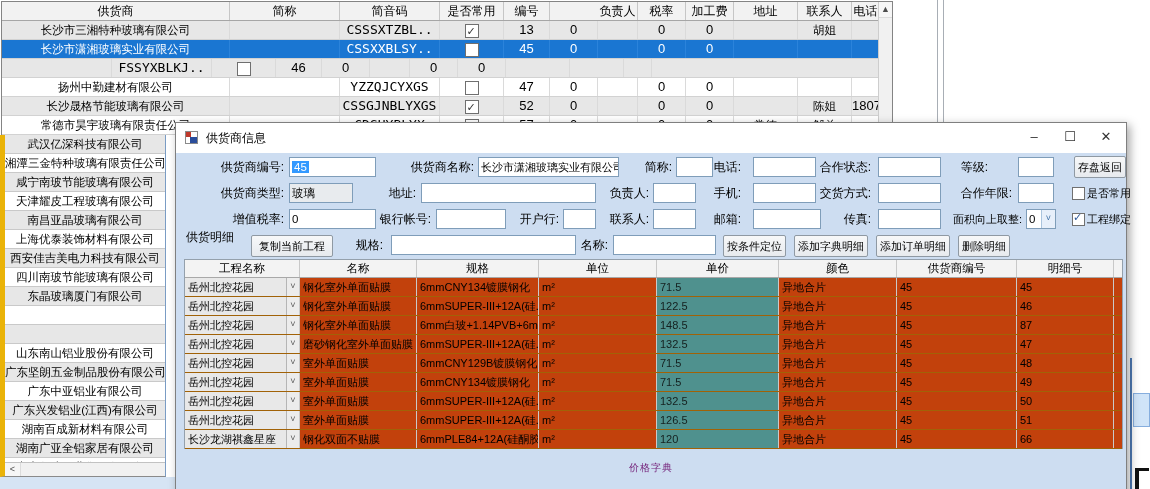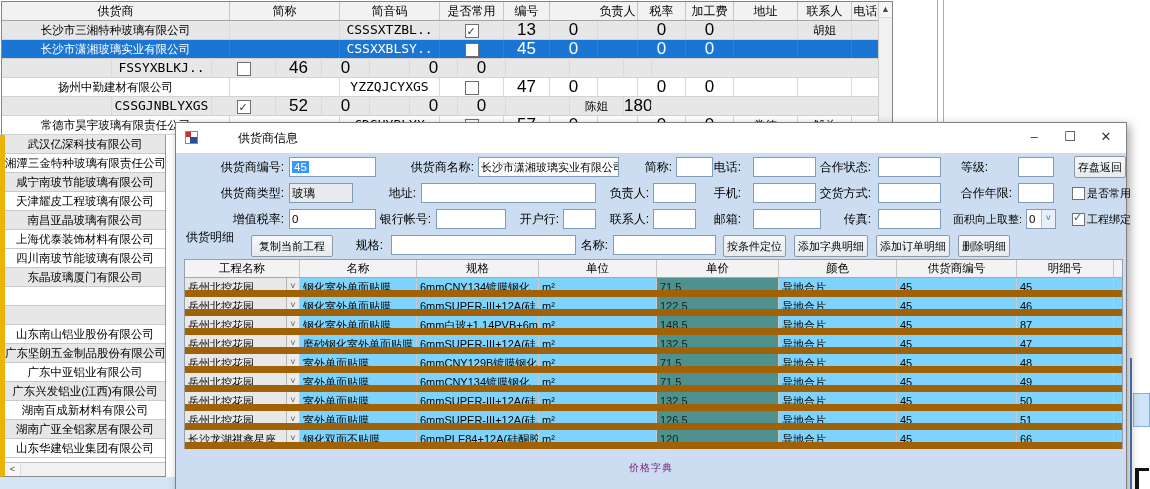--- a/index.html
+++ b/index.html
@@ -10,21 +10,21 @@
   
   #supplier-grid{left:1px;top:1px;width:892px;height:134px;border:1px solid #848484;background:#fff;z-index:2;box-sizing:border-box;}
   .sg-header{display:flex;height:19px;background:#f2f2f2;border-bottom:1px solid #a6a6a6;box-sizing:border-box;}
   .sg-h-cell{font-size:12px;line-height:18px;text-align:center;border-right:1px solid #c6c6c6;box-sizing:border-box;overflow:hidden;white-space:nowrap;flex-shrink:0;}
   .sg-row{display:flex;height:19px;border-bottom:1px solid #d2d2d2;box-sizing:border-box;background:#fff;}
   .sg-row.shade{background:#e7e7e7;}
   .sg-row.selected{background:#1a76d2;color:#fff;}
   .sg-cell{font-size:11.5px;line-height:18px;text-align:center;border-right:1px solid #dadada;box-sizing:border-box;overflow:hidden;white-space:nowrap;flex-shrink:0;}
   .sg-row.selected .sg-cell{border-right-color:#2b83db;}
   .sg-cell.code{font-family:"DejaVu Sans Mono","Liberation Mono",monospace;font-size:13px;}
-  .sg-cell.num{font-size:17px;}
+  .sg-cell.num{font-size:13px;}
   .cb{width:12px;height:12px;margin:3px auto 0;background:#fff;border:1px solid #6f6f6f;position:relative;box-sizing:content-box;}
   .cb.checked::after{content:"✓";position:absolute;left:1px;top:-3px;font-size:11px;font-weight:bold;color:#333;}
   #sg-vscroll{position:absolute;right:0;top:0;width:14px;height:132px;background:#f1f1f1;border-left:1px solid #cdcdcd;box-sizing:border-box;}
   #sg-vscroll .arrow{display:block;width:100%;height:15px;text-align:center;font-size:9px;line-height:14px;color:#4c4c4c;background:#f6f6f6;border-bottom:1px solid #dcdcdc;}
 
   
   .vline{top:0;height:122px;width:1px;background:#a8aeb5;z-index:1;}
 
   
   #left-list{left:0;top:135px;width:166px;height:342px;background:#fff;border-left:5px solid #eab308;border-right:1px solid #7a9cc4;border-bottom:1px solid #8a8a8a;box-sizing:border-box;z-index:1;overflow:hidden;}
@@ -39,41 +39,41 @@
   #right-strip .blue-line{position:absolute;left:3px;top:236px;width:2px;height:131px;background:#4f7cb8;}
   #right-strip .blue-box{position:absolute;left:6px;top:271px;width:17px;height:34px;background:#d0e4f8;border:1px solid #86aede;box-sizing:border-box;}
   #right-strip .glyph{position:absolute;left:8px;top:346px;width:10px;height:18px;border-left:4px solid #111;border-top:3px solid #111;}
 
   
   #dialog{left:175px;top:122px;width:952px;height:380px;background:#cdddf1;border:1px solid #7f7f7f;box-shadow:3px 3px 9px rgba(0,0,0,.35);z-index:10;box-sizing:border-box;}
   #titlebar{position:absolute;left:0;top:0;width:100%;height:30px;background:#fff;}
   #dlg-icon{position:absolute;left:9px;top:8px;width:13px;height:13px;border:1px solid #8a8a8a;background:#fff;box-sizing:border-box;}
   #dlg-icon .r{position:absolute;left:0;top:0;width:5px;height:5px;background:#c0392b;}
   #dlg-icon .b{position:absolute;right:0;bottom:0;width:7px;height:6px;background:#2a4d9b;}
-  #dlg-title{position:absolute;left:30px;top:0;height:30px;line-height:30px;font-size:12px;color:#000;margin-left:32px;}
+  #dlg-title{position:absolute;left:30px;top:0;height:30px;line-height:30px;font-size:12px;color:#000;}
   .cap-btn{position:absolute;top:0;width:36px;height:30px;text-align:center;line-height:28px;font-size:13px;color:#333;}
   #btn-close{right:2px;} #btn-max{right:38px;} #btn-min{right:74px;}
 
   .lbl{position:absolute;height:20px;line-height:20px;font-size:12px;text-align:right;white-space:nowrap;}
   .lbl.sm{font-size:11px;}
   .tb{position:absolute;height:20px;border:1px solid #7f9db9;background:#fff;font-size:11.5px;line-height:18px;padding:0 2px;box-sizing:border-box;overflow:hidden;white-space:nowrap;}
   .tb.ro{background:#e8ebee;}
   .sel-txt{background:#3399ff;color:#fff;padding:0 2px;}
   .ddl{position:absolute;height:20px;border:1px solid #7f9db9;background:#fff;box-sizing:border-box;font-size:11.5px;line-height:18px;padding:0 2px;}
   .ddl .dar{position:absolute;right:0;top:0;width:13px;height:18px;background:#e7effa;color:#3c6ea5;font-size:9px;line-height:17px;text-align:center;border-left:1px solid #aac4de;}
   .btn{position:absolute;height:22px;background:linear-gradient(#f7f8f9,#e7eaee);border:1px solid #8f99a3;border-radius:2px;font-size:11px;text-align:center;line-height:20px;box-sizing:border-box;white-space:nowrap;overflow:hidden;}
   .fcb{position:absolute;width:11px;height:11px;border:1px solid #707070;background:#fff;box-sizing:content-box;}
   .fcb.checked::after{content:"✓";position:absolute;left:0px;top:-3px;font-size:11px;font-weight:bold;color:#2b579a;}
   .fcb-lbl{position:absolute;height:20px;line-height:20px;font-size:11px;text-align:left;white-space:nowrap;}
 
   
   #detail-grid{position:absolute;left:8px;top:136px;width:939px;height:190px;background:#fff;border:1px solid #94a0ac;box-sizing:border-box;}
   .dg-header{display:flex;height:18px;background:#f3f3f3;border-bottom:1px solid #a8a8a8;box-sizing:border-box;}
   .dg-h-cell{font-size:11.5px;line-height:17px;text-align:center;border-right:1px solid #c8c8c8;box-sizing:border-box;overflow:hidden;white-space:nowrap;flex-shrink:0;}
-  .dg-row{display:flex;height:19px;border-bottom:7px solid #a16207;box-sizing:border-box;background:#7dd3fc;text-decoration:underline;}
+  .dg-row{display:flex;height:19px;border-bottom:1px solid #a16207;box-sizing:border-box;background:#c2410c;}
   .dg-cell{font-size:11px;line-height:18px;text-align:left;padding:0 3px;border-right:1px solid #c9c9c9;box-sizing:border-box;overflow:hidden;white-space:nowrap;flex-shrink:0;position:relative;}
   .dg-cell.proj{background:#e8e8e8;padding-right:14px;}
   .dg-cell.price{background:#4f918e;color:#15201f;}
   .combo-ar{position:absolute;right:0;top:0;width:12px;height:18px;background:#ececec;border-left:1px solid #b5b5b5;color:#555;font-size:9px;line-height:17px;text-align:center;}
   #price-dict{position:absolute;left:0;top:338px;width:100%;text-align:center;font-size:10px;color:#701a75;letter-spacing:1px;}
   #section-label{position:absolute;left:10px;top:106px;font-size:12px;}
 </style>
 </head>
 <body>
 
@@ -152,20 +152,21 @@
           <div class="sg-cell num" style="width: 46px;">47</div>
           <div class="sg-cell num" style="width: 48px;">0</div>
           <div class="sg-cell" style="width: 40px;"></div>
           <div class="sg-cell num" style="width: 48px;">0</div>
           <div class="sg-cell num" style="width: 48px;">0</div>
           <div class="sg-cell" style="width: 64px;"></div>
           <div class="sg-cell" style="width: 54px;"></div>
           <div class="sg-cell num" style="width: 28px;"></div>
         </div>
         <div class="sg-row shade">
+          <div class="sg-cell" style="width: 228px;">长沙晟格节能玻璃有限公司</div>
           <div class="sg-cell" style="width: 110px;"></div>
           <div class="sg-cell code" style="width: 100px;">CSSGJNBLYXGS</div>
           <div class="sg-cell" style="width: 64px;">
             <div class="cb checked"></div>
           </div>
           <div class="sg-cell num" style="width: 46px;">52</div>
           <div class="sg-cell num" style="width: 48px;">0</div>
           <div class="sg-cell" style="width: 40px;"></div>
           <div class="sg-cell num" style="width: 48px;">0</div>
           <div class="sg-cell num" style="width: 48px;">0</div>
@@ -198,20 +199,21 @@
   <div class="abs vline" style="left:943px"></div>
 
   <div id="left-list" class="abs">
     <div id="ll-body">
         <div class="ll-row shade">武汉亿深科技有限公司</div>
         <div class="ll-row">湘潭三金特种玻璃有限责任公司</div>
         <div class="ll-row shade">咸宁南玻节能玻璃有限公司</div>
         <div class="ll-row">天津耀皮工程玻璃有限公司</div>
         <div class="ll-row shade">南昌亚晶玻璃有限公司</div>
         <div class="ll-row">上海优泰装饰材料有限公司</div>
+        <div class="ll-row shade">西安佳吉美电力科技有限公司</div>
         <div class="ll-row">四川南玻节能玻璃有限公司</div>
         <div class="ll-row shade">东晶玻璃厦门有限公司</div>
         <div class="ll-row"></div>
         <div class="ll-row shade"></div>
         <div class="ll-row">山东南山铝业股份有限公司</div>
         <div class="ll-row shade">广东坚朗五金制品股份有限公司</div>
         <div class="ll-row">广东中亚铝业有限公司</div>
         <div class="ll-row shade">广东兴发铝业(江西)有限公司</div>
         <div class="ll-row">湖南百成新材料有限公司</div>
         <div class="ll-row shade">湖南广亚全铝家居有限公司</div>

